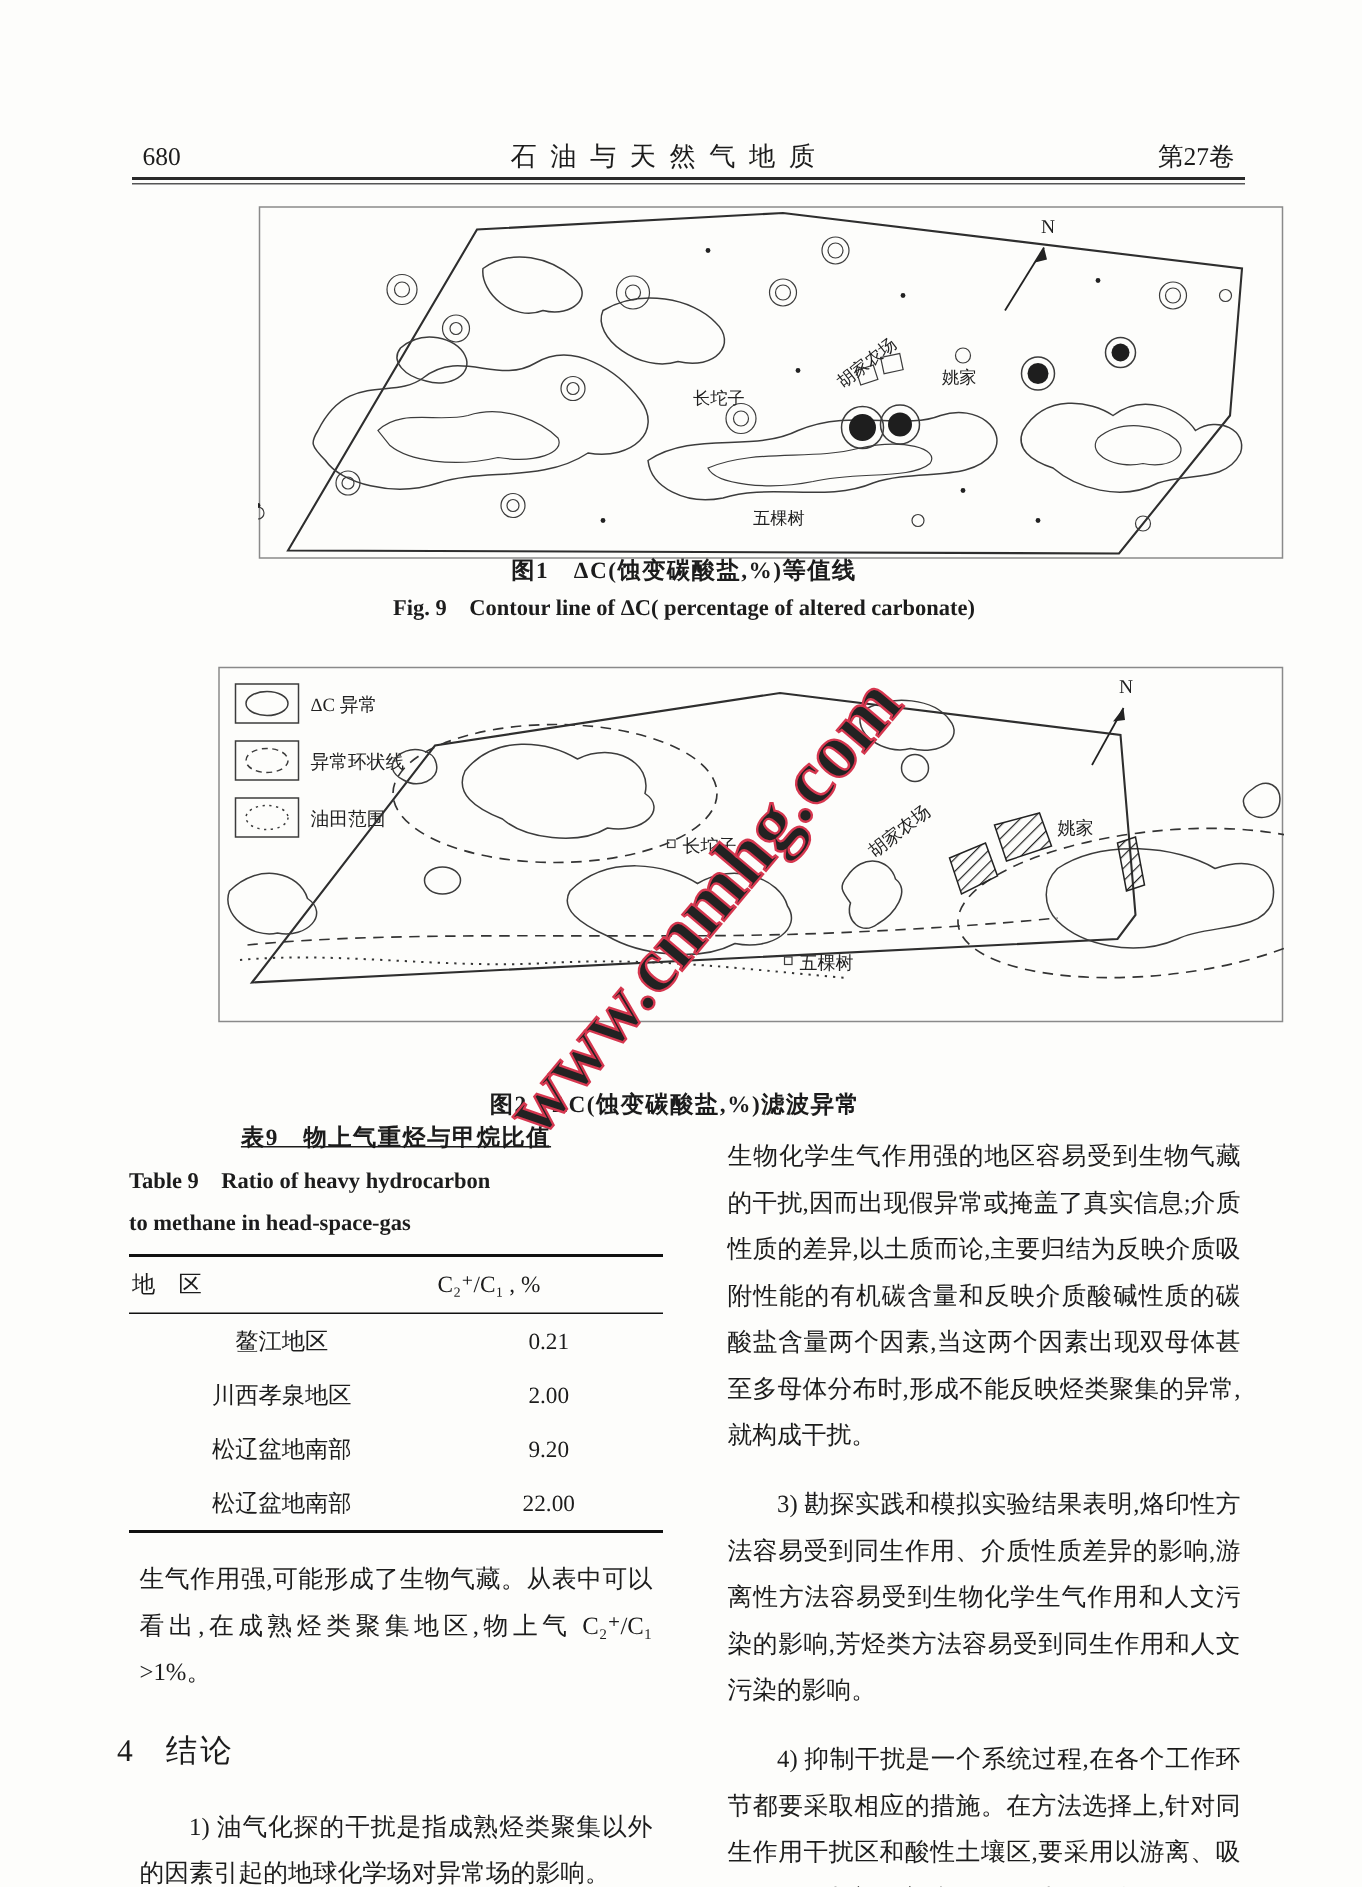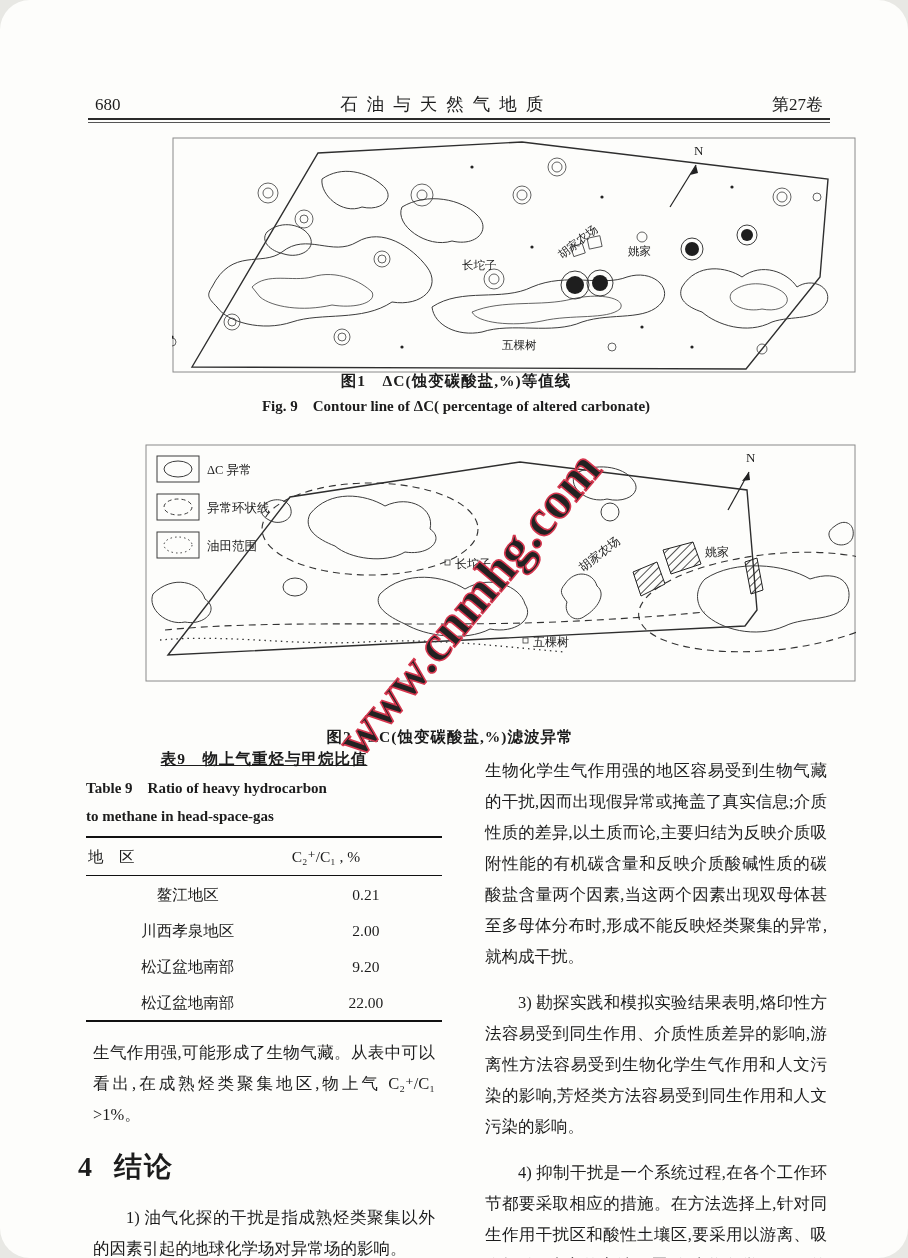--- a/index.html
+++ b/index.html
@@ -1,19 +1,19 @@
 <!DOCTYPE html>
 <html><head>
 <meta charset="utf-8">
 <style>
   html,body{margin:0;padding:0;background:#e8e8e4;}
   .page{
     position:relative;width:908px;height:1258px;background:#fdfdfb;
     font-family:"Liberation Serif","DejaVu Serif",serif;color:#1c1c1c;
-    overflow:hidden;margin:0 auto;border-radius:30px;
+    overflow:hidden;margin:0 auto;
   }
   
   .hdr{position:absolute;left:95px;top:92px;width:728px;display:flex;justify-content:space-between;align-items:baseline;font-size:17px;}
   .hdr .jtitle{letter-spacing:9px;font-size:17.5px;}
   .hdr-rule{position:absolute;left:88px;top:118px;width:742px;border-top:2.5px solid #2a2a2a;}
   .hdr-rule2{position:absolute;left:88px;top:122px;width:742px;border-top:1px solid #555;}
 
   
   .figwrap{position:absolute;}
   .figcap{position:absolute;text-align:center;line-height:1.7;}
@@ -39,21 +39,21 @@
 
   
   .t9{margin:4px auto 14px auto;width:356px;}
   .t9 .t-cn{text-align:center;font-weight:bold;font-size:15.5px;line-height:30px;letter-spacing:1px;text-decoration:underline;}
   .t9 .t-en{text-align:left;font-weight:bold;font-size:15px;line-height:28px;font-family:"Liberation Serif",serif;}
   table.tbl{width:100%;border-collapse:collapse;margin-top:6px;font-size:15.5px;}
   table.tbl th{border-top:2.2px solid #111;border-bottom:1.2px solid #111;font-weight:normal;padding:3px 2px;font-size:15.5px;}
   table.tbl td{padding:2.5px 2px;text-align:center;}
   table.tbl tr.last td{border-bottom:2.2px solid #111;}
 
-  .sect{font-size:28px;font-weight:bold;margin:22px 0 20px 0;letter-spacing:2px;line-height:30px;}
+  .sect{font-size:21px;font-weight:normal;margin:22px 0 20px 0;letter-spacing:2px;line-height:30px;}
   .sect .no{margin-right:22px;letter-spacing:0;}
 </style>
 </head>
 <body>
 
 <div class="page">
 
   <div class="hdr">
     <span>680</span>
     <span class="jtitle">石油与天然气地质</span>

